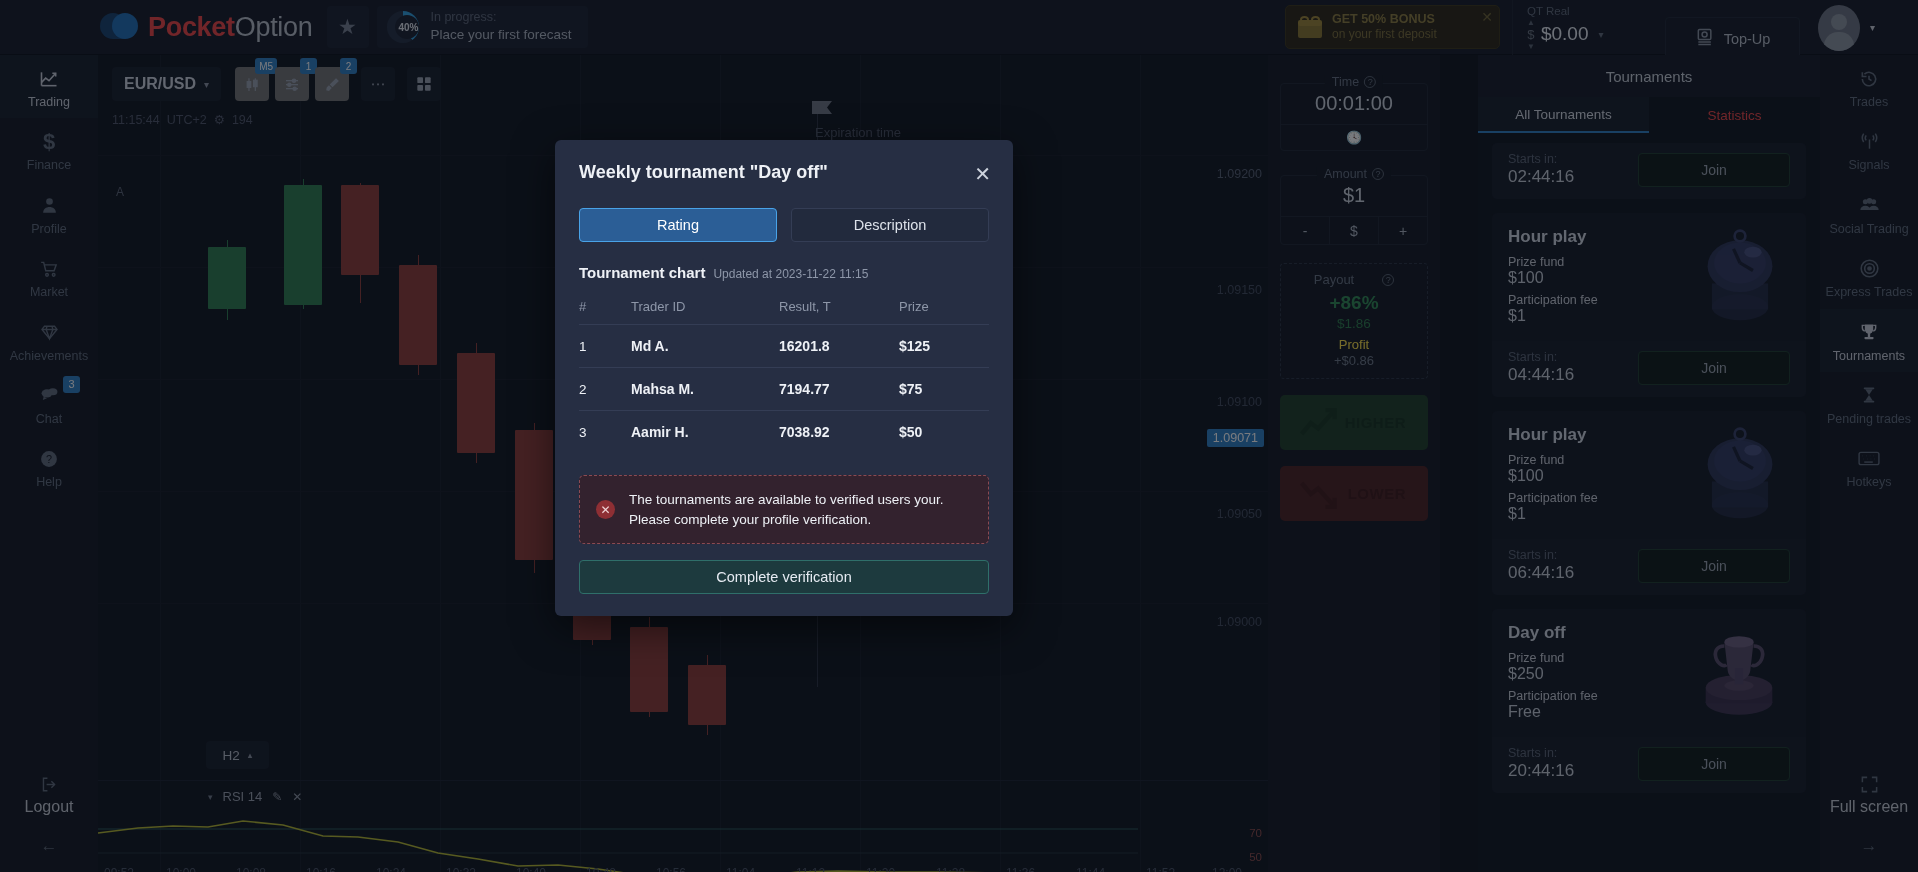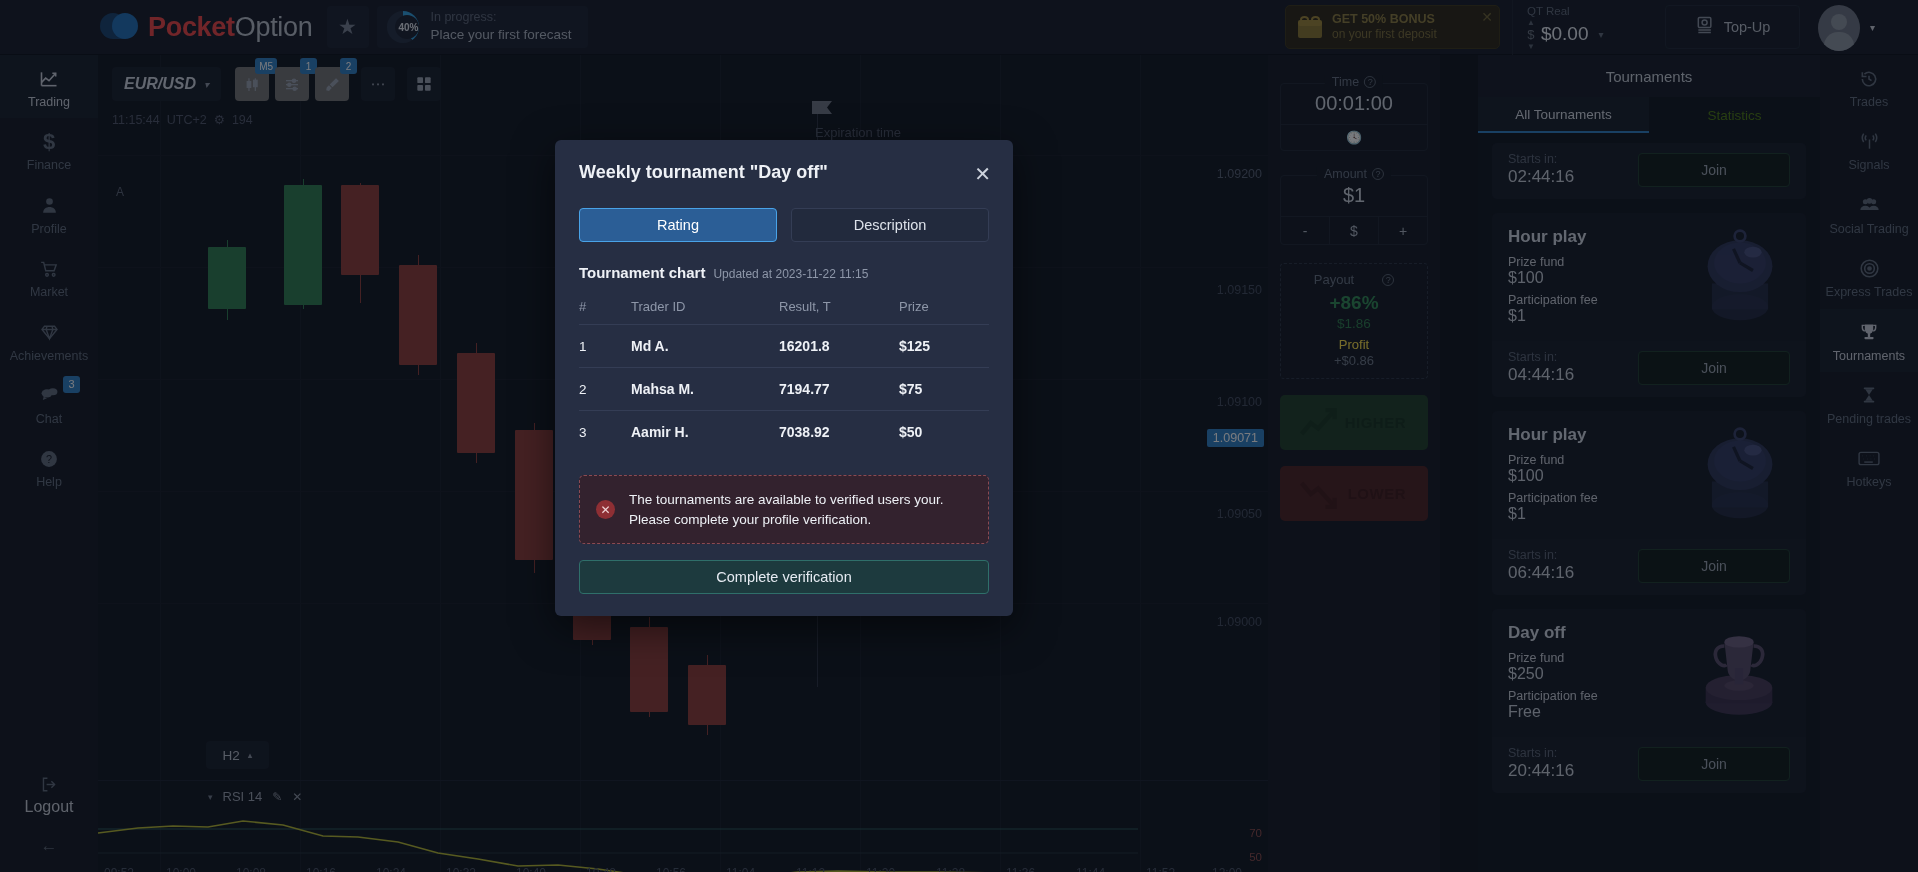--- a/index.html
+++ b/index.html
@@ -76,21 +76,21 @@
 
   .balance { position: absolute; left: 1512px; top: 0; height: 55px; display: flex; flex-direction: column; justify-content: center; padding-left: 14px; border-left: 1px solid #1b2230; }
   .balance .lbl { font-size: 11.5px; color: #5f6879; margin-bottom: 1px; }
   .balance .row { display: flex; align-items: center; }
   .bal-spin { display: flex; flex-direction: column; align-items: center; margin-right: 6px; color: #4d real; }
   .spin-up, .spin-dn { font-size: 8px; color: #5b6personal; }
   .bal-sym { font-size: 13px; color: #6b7policy; }
   .bal-amt { font-size: 19px; color: #e6eaf1; }
   .bal-caret { margin-left: 10px; font-size: 10px; color: #5f6879; }
 
-  .topup { position: absolute; left: 1665px; top: 5px; height: 44px; width: 135px; background: #141a26; border: 1px solid #1d2533; border-radius: 4px; display: flex; align-items: center; justify-content: center; }
+  .topup { position: absolute; left: 1665px; top: 17px; height: 44px; width: 135px; background: #141a26; border: 1px solid #1d2533; border-radius: 4px; display: flex; align-items: center; justify-content: center; }
   .topup .ico { margin-right: 9px; color: #8b93a2; }
   .topup .tl { font-size: 14.5px; color: #b6bcc8; }
 
   .avatar-wrap { position: absolute; left: 1818px; top: 0; height: 55px; display: flex; align-items: center; }
   .avatar { width: 42px; height: 46px; border-radius: 50%; background: #6b7280; overflow: hidden; position: relative; }
   .avatar .head { position: absolute; left: 13px; top: 9px; width: 16px; height: 16px; border-radius: 50%; background: #8d949f; }
   .avatar .body { position: absolute; left: 6px; top: 27px; width: 30px; height: 22px; border-radius: 14px 14px 0 0; background: #8d949f; }
   .avatar-caret { margin-left: 10px; font-size: 10px; color: #6b7policy; }
 
   
@@ -127,21 +127,21 @@
   .chart-area {
     position: absolute; left: 98px; top: 55px; width: 1170px; height: 817px;
     background: #0f141d; overflow: hidden;
   }
   .grid-v { position: absolute; top: 0; bottom: 0; width: 1px; background: #151b26; }
   .grid-h { position: absolute; left: 0; right: 0; height: 1px; background: #141a25; }
 
   .chart-toolbar { position: absolute; left: 0; top: 12px; display: flex; align-items: center; padding-left: 14px; }
   .symbol-btn {
     height: 34px; background: #161d29; border-radius: 4px; display: flex;
-    align-items: center; padding: 0 12px; margin-right: 14px; font-style: italic;
+    align-items: center; padding: 0 12px; margin-right: 14px;
   }
   .symbol-btn .s { font-size: 16px; color: #cfd5df; font-weight: bold; }
   .symbol-btn .cc { margin-left: 8px; font-size: 10px; color: #8b93a2; }
   .tool-btn {
     position: relative; width: 34px; height: 34px; background: #737373;
     border-radius: 4px; margin-right: 6px; display: flex;
     align-items: center; justify-content: center; color: #9aa2b0; font-size: 15px;
   }
   .tool-badge {
     position: absolute; right: -8px; top: -9px; min-width: 17px; height: 16px;
@@ -205,21 +205,21 @@
   .higher { background: #1e3d26; }
   .higher .lab { color: #14301d; }
   .lower { background: #4b1f20; }
   .lower .lab { color: #3a1718; }
   .dir-icon { position: absolute; left: 6px; top: 6px; opacity: .65; }
 
   
   .tour-panel { position: absolute; right: 98px; top: 55px; width: 342px; height: 817px; background: #0f141d; }
   .tour-title { height: 42px; background: #141a26; display: flex; align-items: center; justify-content: center; font-size: 15px; color: #c6ccd6; }
   .tour-tabs { display: flex; height: 36px; }
-  .tour-tab { flex: 1; display: flex; align-items: center; justify-content: center; font-size: 13.5px; color: #4d7c0f; }
+  .tour-tab { flex: 1; display: flex; align-items: center; justify-content: center; font-size: 13.5px; color: #ef4444; }
   .tour-tab.active { background: #161d29; color: #d3d9e2; border-bottom: 2px solid #2e7fc4; }
   .tcard { margin: 0 14px 14px; background: #131925; border-radius: 5px; position: relative; overflow: hidden; }
   .tcard-body { padding: 14px 16px 10px; position: relative; z-index: 2; }
   .tname { font-size: 17px; font-weight: bold; color: #cfd5df; margin-bottom: 8px; }
   .tfield { font-size: 12.5px; color: #59footer; color: #5a6personal; }
   .tval { font-size: 16px; color: #c4cbd5; margin-bottom: 6px; }
   .tfoot { display: flex; align-items: center; justify-content: space-between; padding: 9px 16px 12px; background: #141b27; position: relative; z-index: 2; }
   .tfoot .sl { font-size: 12.5px; color: #5a6personal; color: #59627a; color: #5b footer; color: #5a6373; }
   .tfoot .sv { font-size: 17px; color: #c6ccd6; margin-top: 1px; }
   .join-btn { width: 152px; height: 34px; border: 1px solid #1d3b2d; border-radius: 4px; background: #0f1a18; display: flex; align-items: center; justify-content: center; font-size: 14px; color: #9aa3af; }
@@ -805,20 +805,34 @@
           <line x1="6" y1="9.5" x2="6.2" y2="9.5"></line>
             <line x1="10" y1="9.5" x2="10.2" y2="9.5"></line>
             <line x1="14" y1="9.5" x2="14.2" y2="9.5"></line>
             <line x1="18" y1="9.5" x2="18.2" y2="9.5"></line>
           <line x1="7" y1="12.8" x2="16" y2="12.8"></line>
         </svg>
       </span>
       <span class="nlabel">Hotkeys</span>
     </div>
 
+    <div class="right-bottom">
+      <div class="logout-row">
+        <span class="glyph">
+          <svg width="19" height="19" viewBox="0 0 24 24" fill="none" stroke="#606a7b" stroke-width="1.9">
+            <polyline points="3,9 3,3 9,3"></polyline>
+              <polyline points="15,3 21,3 21,9"></polyline>
+            <polyline points="21,15 21,21 15,21"></polyline>
+              <polyline points="9,21 3,21 3,15"></polyline>
+          </svg>
+        </span>
+        <span class="nlabel">Full screen</span>
+      </div>
+      <div class="arrow-row">→</div>
+    </div>
   </div>
 
   <div class="dim"></div>
   <div class="modal">
     <div class="modal-title">Weekly tournament "Day off"</div>
     <div class="modal-close">✕</div>
 
     <div class="mtabs">
       <div class="mtab sel">Rating</div>
       <div class="mtab idle">Description</div>

